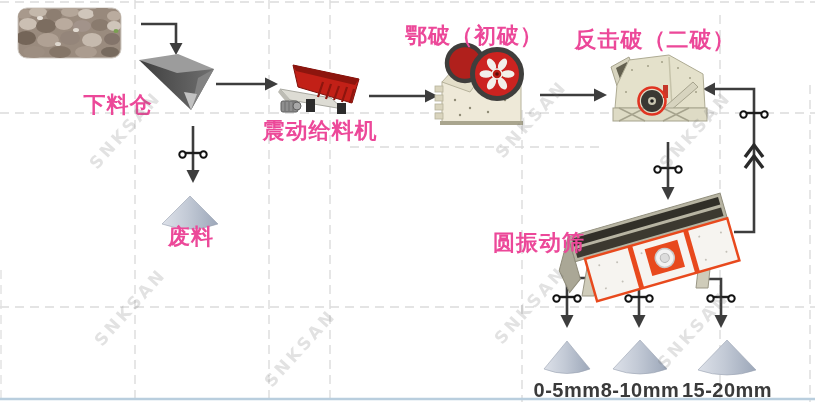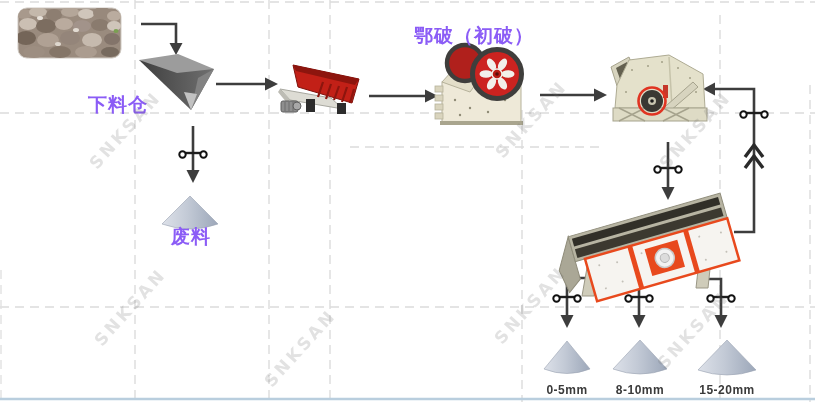--- a/index.html
+++ b/index.html
@@ -1,21 +1,21 @@
 <!DOCTYPE html>
 <html><head>
 <meta charset="utf-8">
 <style>
   html,body{margin:0;padding:0;background:#fff;}
   .stage{position:relative;width:815px;height:402px;background:#ffffff;overflow:hidden;
          font-family:"DejaVu Sans",sans-serif;}
   .stage svg{position:absolute;left:0;top:0;}
-  .label{position:absolute;transform:translate(-50%,-50%);font-weight:bold;font-size:19px;
-         color:#8b5cf6;white-space:nowrap;letter-spacing:1px;}
-  .label.mm{font-family:"Liberation Sans","DejaVu Sans",sans-serif;font-size:12px;color:#3a3a3a;
+  .label{position:absolute;transform:translate(-50%,-50%);font-weight:bold;font-size:22px;
+         color:#ec4899;white-space:nowrap;letter-spacing:1px;}
+  .label.mm{font-family:"Liberation Sans","DejaVu Sans",sans-serif;font-size:20px;color:#3a3a3a;
             letter-spacing:.5px;}
   .wm{position:absolute;transform:translate(-50%,-50%) rotate(-48deg);font-weight:bold;
       font-size:17px;letter-spacing:3px;color:rgba(110,110,110,.20);white-space:nowrap;
       pointer-events:none;}
 </style>
 </head>
 <body>
 
 <div class="stage">
 
@@ -241,21 +241,24 @@
 
   <g stroke="#9aa2b2" stroke-width="0.6">
     <path d="M162,224 Q190,234 218,224 L190,196 Z" fill="url(#gPile)"></path>
     <path d="M544,369 Q567,378 590,369 L567,341 Z" fill="url(#gPile)"></path>
     <path d="M613,369 Q640,379 667,369 L640,340 Z" fill="url(#gPile)"></path>
     <path d="M698,370 Q727,380 756,370 L727,340 Z" fill="url(#gPile)"></path>
   </g>
 </svg>
 
 <div class="label" style="left:118px;top:105px">下料仓</div>
+<div class="label" style="left:320px;top:131px">震动给料机</div>
 <div class="label" style="left:474px;top:36px">鄂破（初破）</div>
+<div class="label" style="left:655px;top:40px">反击破（二破）</div>
+<div class="label" style="left:539px;top:243px">圆振动筛</div>
 <div class="label" style="left:191px;top:237px">废料</div>
 <div class="label mm" style="left:567px;top:390px">0-5mm</div>
 <div class="label mm" style="left:640px;top:390px">8-10mm</div>
 <div class="label mm" style="left:727px;top:390px">15-20mm</div>
 
 <div class="wm" style="left:125px;top:130px">SNKSAN</div>
 <div class="wm" style="left:531px;top:119px">SNKSAN</div>
 <div class="wm" style="left:695px;top:130px">SNKSAN</div>
 <div class="wm" style="left:130px;top:307px">SNKSAN</div>
 <div class="wm" style="left:300px;top:348px">SNKSAN</div>

